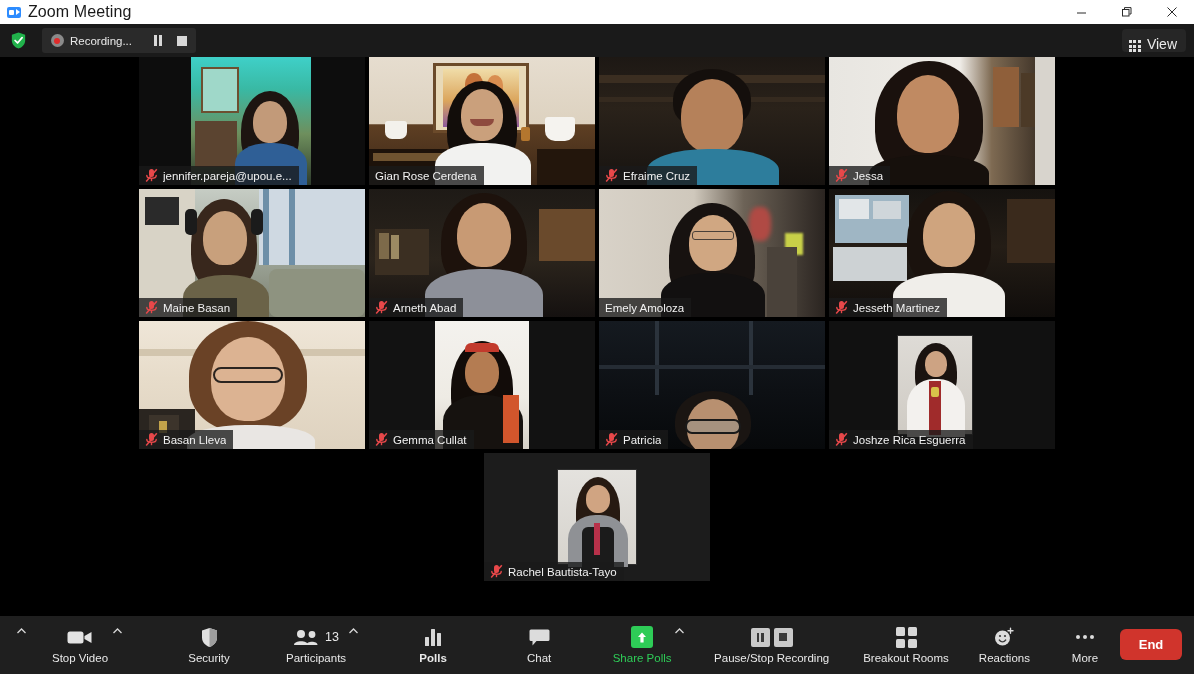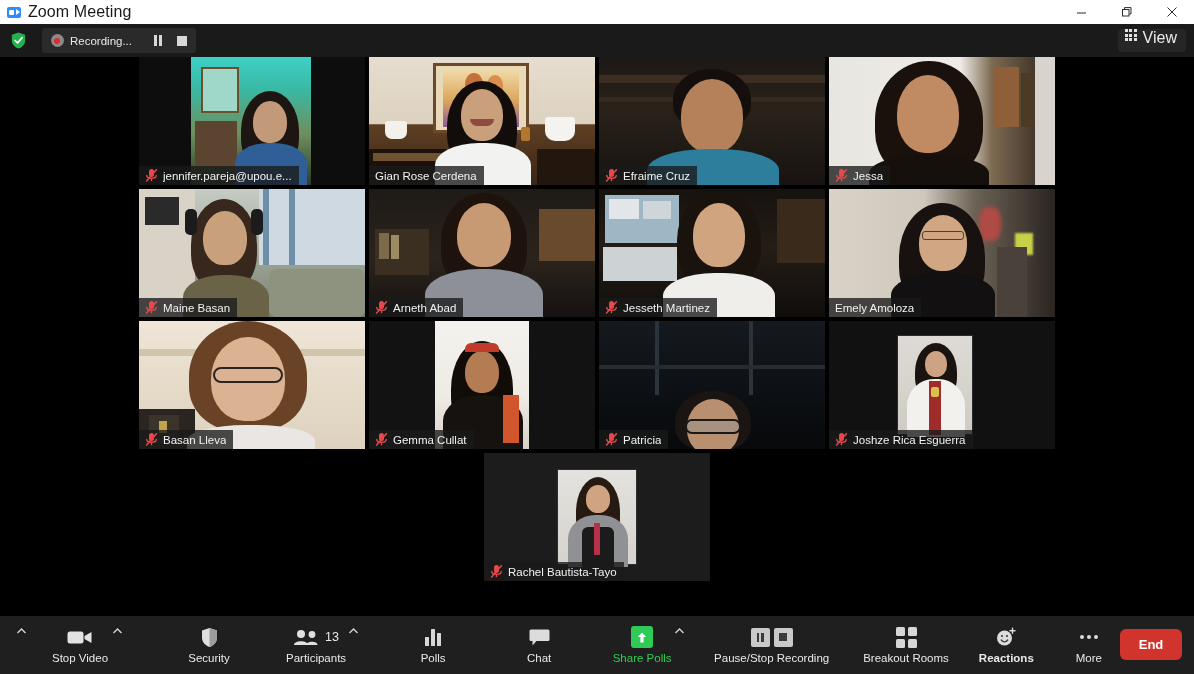--- a/index.html
+++ b/index.html
@@ -62,22 +62,22 @@
   .rec-text { font-size: 11.5px; color: #e8e8e8; padding-right: 14px; }
   .rec-btn { width: 24px; height: 21px; display: flex; align-items: center; justify-content: center; }
   .pause-ic { display: flex; gap: 2.5px; }
   .pause-ic i { width: 3px; height: 11px; background: #d8d8d8; display: block; }
   .stop-ic { width: 10px; height: 10px; background: #d8d8d8; }
 
   .view-btn {
     position: absolute; right: 8px; top: 5px;
     height: 23px; padding: 0 9px 0 7px;
     background: #262626; border-radius: 4px;
-    display: flex; align-items: flex-start; gap: 6px;
-    font-size: 16px; color: #eaeaea;
+    display: flex; align-items: flex-end; gap: 6px;
+    font-size: 14px; color: #eaeaea;
   }
   .grid-ic { display: grid; grid-template-columns: repeat(3,3px); gap: 1.5px; }
   .grid-ic i { width: 3px; height: 3px; background: #e0e0e0; display: block; }
 
   
   .stage {
     position: relative;
     width: 1194px; height: 559px;
     background: #000;
   }
@@ -375,56 +375,56 @@
   <path d="M1.8 7.4 C1.8 11.2 11.2 11.2 11.2 7.4" fill="none" stroke="#e8484a" stroke-width="1.4" stroke-linecap="round"></path>
   <line x1="6.5" y1="10.8" x2="6.5" y2="13.2" stroke="#e8484a" stroke-width="1.4"></line>
   <line x1="1.2" y1="13.6" x2="11.8" y2="1.2" stroke="#e8484a" stroke-width="1.5"></line>
 </svg>
             <span class="nm">Arneth Abad</span>
           </div>
         </div>
         <div class="tile">
           <div class="vid">
             <div class="vid-inner" style="left: 0px; right: 0px;">
+              <div class="sc" style="background:linear-gradient(90deg,#d8d2c8 0%,#cfc8bc 42%,#6d6357 64%,#2a2420 100%)"></div>
+       <div style="position:absolute;left:150px;top:18px;width:22px;height:34px;background:#b04a44;border-radius:40%;filter:blur(2px)"></div>
+       <div style="position:absolute;left:186px;top:44px;width:18px;height:22px;background:#c8d048;filter:blur(1px)"></div>
+       <div style="position:absolute;left:168px;top:58px;width:30px;height:70px;background:#4a423a"></div>
+       <div class="hair" style="left:70px;top:14px;width:86px;height:108px;background:#171210"></div>
+       <div class="person" style="left:90px;top:26px;width:48px;height:56px;background:#d0a782"></div>
+       <div style="position:absolute;left:93px;top:42px;width:42px;height:9px;border:1.4px solid #4a4038;border-radius:3px"></div>
+       <div class="body" style="left:62px;top:84px;width:104px;height:48px;background:#121010"></div>
+            </div>
+          </div>
+          <div class="namebar">
+            <span class="nm">Emely Amoloza</span>
+          </div>
+        </div>
+        <div class="tile">
+          <div class="vid">
+            <div class="vid-inner" style="left: 0px; right: 0px;">
               <div class="sc" style="background:linear-gradient(180deg,#15120f 0%,#241d16 45%,#100d0b 100%)"></div>
        <div style="position:absolute;left:6px;top:6px;width:74px;height:48px;background:#9fb6c4"></div>
        <div style="position:absolute;left:10px;top:10px;width:30px;height:20px;background:#e2e6e8"></div>
        <div style="position:absolute;left:44px;top:12px;width:28px;height:18px;background:#cfd6da"></div>
        <div style="position:absolute;left:4px;top:58px;width:74px;height:34px;background:#cdd2d4"></div>
        <div style="position:absolute;left:178px;top:10px;width:48px;height:64px;background:#3a2a1c"></div>
        <div class="hair" style="left:78px;top:2px;width:84px;height:98px;background:#1a120d"></div>
        <div class="person" style="left:94px;top:14px;width:52px;height:64px;background:#cfa47e"></div>
        <div class="body" style="left:64px;top:84px;width:112px;height:50px;background:#f0eeea"></div>
             </div>
           </div>
           <div class="namebar">
             <svg class="mic-muted" width="13" height="15" viewBox="0 0 13 15">
   <rect x="4" y="1" width="5" height="8" rx="2.5" fill="#e8484a"></rect>
   <path d="M1.8 7.4 C1.8 11.2 11.2 11.2 11.2 7.4" fill="none" stroke="#e8484a" stroke-width="1.4" stroke-linecap="round"></path>
   <line x1="6.5" y1="10.8" x2="6.5" y2="13.2" stroke="#e8484a" stroke-width="1.4"></line>
   <line x1="1.2" y1="13.6" x2="11.8" y2="1.2" stroke="#e8484a" stroke-width="1.5"></line>
 </svg>
             <span class="nm">Jesseth Martinez</span>
-          </div>
-        </div>
-        <div class="tile">
-          <div class="vid">
-            <div class="vid-inner" style="left: 0px; right: 0px;">
-              <div class="sc" style="background:linear-gradient(90deg,#d8d2c8 0%,#cfc8bc 42%,#6d6357 64%,#2a2420 100%)"></div>
-       <div style="position:absolute;left:150px;top:18px;width:22px;height:34px;background:#b04a44;border-radius:40%;filter:blur(2px)"></div>
-       <div style="position:absolute;left:186px;top:44px;width:18px;height:22px;background:#c8d048;filter:blur(1px)"></div>
-       <div style="position:absolute;left:168px;top:58px;width:30px;height:70px;background:#4a423a"></div>
-       <div class="hair" style="left:70px;top:14px;width:86px;height:108px;background:#171210"></div>
-       <div class="person" style="left:90px;top:26px;width:48px;height:56px;background:#d0a782"></div>
-       <div style="position:absolute;left:93px;top:42px;width:42px;height:9px;border:1.4px solid #4a4038;border-radius:3px"></div>
-       <div class="body" style="left:62px;top:84px;width:104px;height:48px;background:#121010"></div>
-            </div>
-          </div>
-          <div class="namebar">
-            <span class="nm">Emely Amoloza</span>
           </div>
         </div>
       </div>
       <div class="grid-row">
         <div class="tile">
           <div class="vid">
             <div class="vid-inner" style="left: 0px; right: 0px;">
               <div class="sc" style="background:linear-gradient(180deg,#efe6d8 0%,#e7dcca 45%,#ded2bf 100%)"></div>
        <div style="position:absolute;left:0;top:28px;width:100%;height:7px;background:#d2c5ae"></div>
        <div style="position:absolute;left:0;top:88px;width:56px;height:40px;background:#2a2520"></div>
@@ -592,21 +592,21 @@
       </span>
       <span class="tb-label">Participants</span>
     </div>
     <div class="caret">
       <svg width="9" height="6" viewBox="0 0 9 6">
           <path d="M0.5 5 L4.5 1 L8.5 5" fill="none" stroke="#d6d6d6" stroke-width="1.3"></path>
         </svg>
     </div>
   </div>
 
-  <div class="tb-item" style="margin-left:42px;">
+  <div class="tb-item" style="margin-left:42px;font-weight:bold;">
     <span class="tb-ic">
       <span class="polls-ic">
           <i style="height:9px"></i>
           <i style="height:17px"></i>
           <i style="height:13px"></i>
         </span>
     </span>
     <span class="tb-label">Polls</span>
   </div>
 
@@ -659,21 +659,21 @@
       <span class="br-grid">
           <i></i>
           <i></i>
           <i></i>
           <i></i>
         </span>
     </span>
     <span class="tb-label">Breakout Rooms</span>
   </div>
 
-  <div class="tb-item" style="margin-left:18px;font-weight:bold;">
+  <div class="tb-item" style="margin-left:18px;">
     <span class="tb-ic">
       <svg width="22" height="21" viewBox="0 0 22 21">
         <circle cx="9.5" cy="11" r="7.5" fill="#dcdcdc"></circle>
         <circle cx="7" cy="9" r="1.1" fill="#3a3a3a"></circle>
         <circle cx="12" cy="9" r="1.1" fill="#3a3a3a"></circle>
         <path d="M6.3 13 C8 15.4 11 15.4 12.7 13" fill="none" stroke="#3a3a3a" stroke-width="1.3" stroke-linecap="round"></path>
         <path d="M17.5 1.2 V6.2 M15 3.7 H20" stroke="#dcdcdc" stroke-width="1.4" stroke-linecap="round"></path>
       </svg>
     </span>
     <span class="tb-label">Reactions</span>

